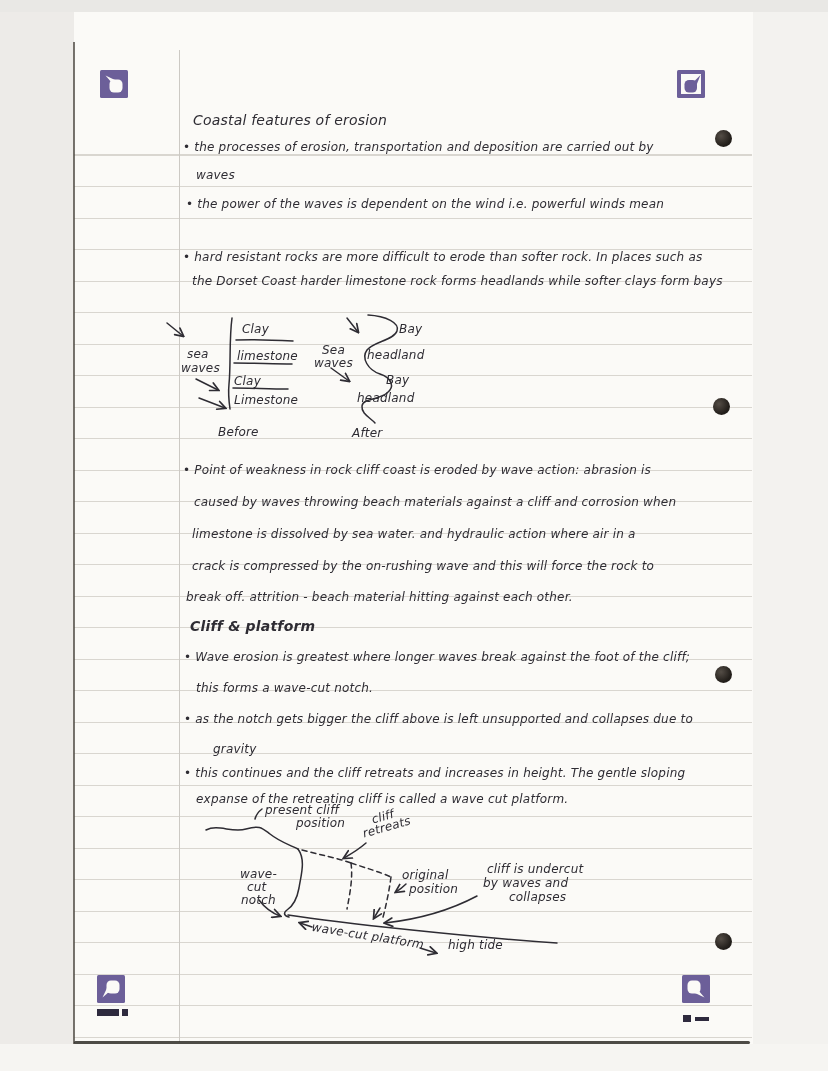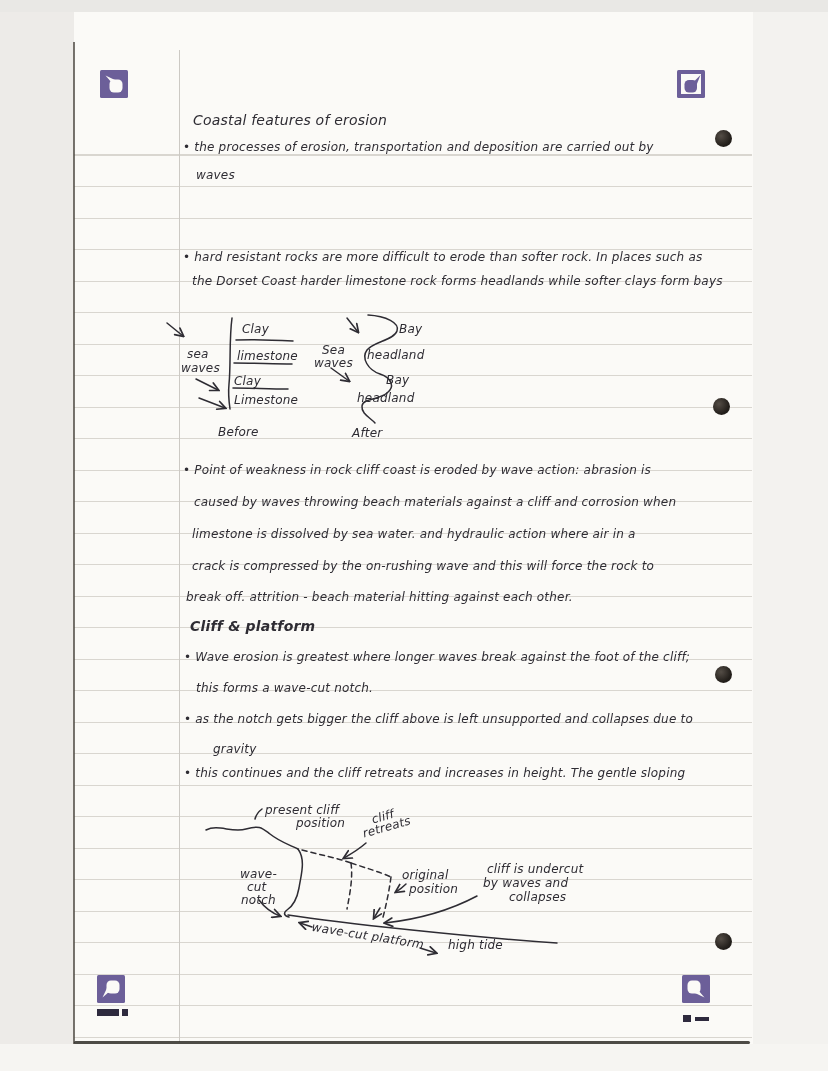--- a/index.html
+++ b/index.html
@@ -83,35 +83,37 @@
 
   <div class="dot" style="left:715px;top:118px;"></div>
   <div class="dot" style="left:713px;top:386px;"></div>
   <div class="dot" style="left:715px;top:654px;"></div>
   <div class="dot" style="left:715px;top:921px;"></div>
 
   <div class="hand title" style="left:193px;top:100px;">Coastal features of erosion</div>
 
   <div class="hand" style="left:183px;top:127px;">• the processes of erosion, transportation and deposition are carried out by</div>
   <div class="hand" style="left:196px;top:155px;">waves</div>
+  <div class="hand" style="left:186px;top:184px;">• the power of the waves is dependent on the wind i.e. powerful winds mean</div>
   <div class="hand" style="left:183px;top:237px;">• hard resistant rocks are more difficult to erode than softer rock. In places such as</div>
   <div class="hand" style="left:192px;top:261px;text-align:center;">the Dorset Coast harder limestone rock forms headlands while softer clays form bays</div>
 
   <div class="hand" style="left:194px;top:482px;">caused by waves throwing beach materials against a cliff and corrosion when</div>
   <div class="hand" style="left:183px;top:450px;">• Point of weakness in rock cliff coast is eroded by wave action: abrasion is</div>
   <div class="hand" style="left:192px;top:514px;">limestone is dissolved by sea water. and hydraulic action where air in a</div>
   <div class="hand" style="left:192px;top:546px;">crack is compressed by the on-rushing wave and this will force the rock to</div>
   <div class="hand" style="left:186px;top:577px;">break off. attrition - beach material hitting against each other.</div>
 
   <div class="hand title" style="left:190px;top:606px;font-weight:bold;">Cliff &amp; platform</div>
   <div class="hand" style="left:184px;top:637px;">• Wave erosion is greatest where longer waves break against the foot of the cliff;</div>
   <div class="hand" style="left:196px;top:668px;">this forms a wave-cut notch.</div>
   <div class="hand" style="left:184px;top:699px;">• as the notch gets bigger the cliff above is left unsupported and collapses due to</div>
   <div class="hand" style="left:213px;top:729px;">gravity</div>
   <div class="hand" style="left:184px;top:753px;">• this continues and the cliff retreats and increases in height. The gentle sloping</div>
+  <div class="hand" style="left:196px;top:779px;">expanse of the retreating cliff is called a wave cut platform.</div>
 
   <div class="hand small" style="left:242px;top:310px;">Clay</div>
   <div class="hand small" style="left:237px;top:337px;">limestone</div>
   <div class="hand small" style="left:234px;top:362px;">Clay</div>
   <div class="hand small" style="left:234px;top:381px;">Limestone</div>
   <div class="hand small" style="left:187px;top:335px;">sea</div>
   <div class="hand small" style="left:181px;top:349px;">waves</div>
   <div class="hand" style="left:218px;top:412px;">Before</div>
   <div class="hand small" style="left:399px;top:310px;">Bay</div>
   <div class="hand small" style="left:322px;top:331px;">Sea</div>

